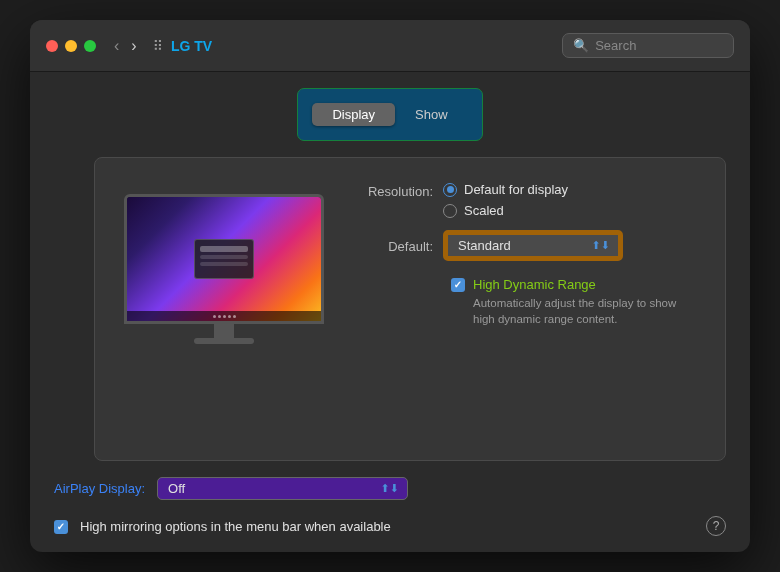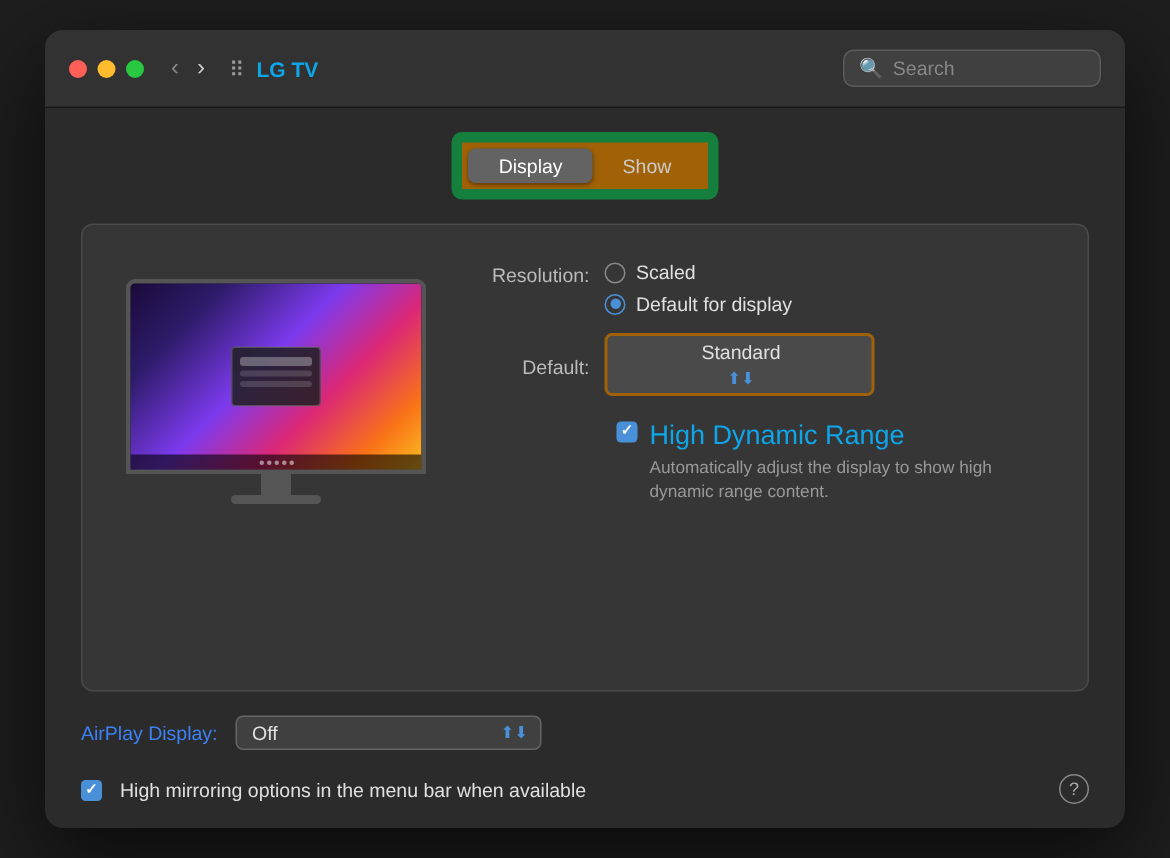--- a/index.html
+++ b/index.html
@@ -103,24 +103,24 @@
       gap: 16px;
       overflow: hidden;
     }
     .tabs-row {
       display: flex;
       justify-content: center;
       align-items: center;
     }
     .tabs-container {
       display: flex;
-      background: #a16207;
+      background: #0c4a6e;
       border-radius: 7px;
-      padding: 4px;
-      border: 7px solid #15803d;
+      padding: 14px;
+      border: 1px solid #15803d;
     }
     .tab-btn {
       padding: 4px 20px;
       border-radius: 5px;
       font-size: 13px;
       font-weight: 500;
       cursor: pointer;
       border: none;
       outline: none;
       color: #ccc;
@@ -133,20 +133,21 @@
     }
     .main-panel {
       flex: 1;
       background: #363636;
       border-radius: 8px;
       border: 1px solid #4a4a4a;
       display: flex;
       align-items: flex-start;
       padding: 20px 24px;
       gap: 24px;
+      margin-left: 40px;
     }
     .monitor-preview {
       flex-shrink: 0;
       width: 210px;
       display: flex;
       flex-direction: column;
       align-items: center;
       justify-content: center;
       padding-top: 16px;
     }
@@ -281,27 +282,26 @@
       background: #4a90d9;
     }
     .radio-label {
       color: #e0e0e0;
       font-size: 13px;
     }
     .dropdown-select {
       display: flex;
       align-items: center;
       background: #4a4a4a;
-      border: 2px solid #a16207;
+      border: 5px solid #a16207;
       border-radius: 5px;
       padding: 3px 8px 3px 10px;
       min-width: 180px;
       gap: 4px;
       cursor: pointer;
-      flex-direction: column;
     }
     .dropdown-label {
       color: #e0e0e0;
       font-size: 13px;
       flex: 1;
     }
     .dropdown-arrow {
       color: #4a90d9;
       font-size: 11px;
     }
@@ -327,22 +327,22 @@
       font-size: 10px;
       font-weight: bold;
       line-height: 1;
     }
     .checkbox-content {
       display: flex;
       flex-direction: column;
       gap: 3px;
     }
     .checkbox-main-label {
-      color: #0ea5e9;
-      font-size: 18px;
+      color: #84cc16;
+      font-size: 13px;
       font-weight: 500;
     }
     .checkbox-desc {
       color: #999;
       font-size: 11.5px;
       line-height: 1.4;
       max-width: 240px;
     }
     .bottom-bar {
       display: flex;
@@ -351,25 +351,25 @@
       flex-shrink: 0;
     }
     .bottom-label {
       color: #3b82f6;
       font-size: 13px;
       flex-shrink: 0;
     }
     .bottom-dropdown {
       display: flex;
       align-items: center;
-      background: #404040;
+      background: #4c1d95;
       border: 1px solid #666;
       border-radius: 5px;
       padding: 3px 8px 3px 10px;
-      width: 204px;
+      width: 251px;
       cursor: pointer;
       gap: 4px;
     }
     .bottom-dropdown-label {
       color: #e0e0e0;
       font-size: 13px;
       flex: 1;
     }
     .show-mirroring-row {
       display: flex;
@@ -456,27 +456,27 @@
         <div class="monitor-stand"></div>
         <div class="monitor-base"></div>
       </div>
 
       <div class="settings-panel">
 
         <div class="setting-row">
           <span class="setting-label">Resolution:</span>
           <div class="setting-controls">
             <div class="radio-row">
-              <div class="radio-btn"></div>
-              <span class="radio-label">Scaled</span>
-            </div>
-            <div class="radio-row">
               <div class="radio-btn selected">
               </div>
               <span class="radio-label">Default for display</span>
+            </div>
+            <div class="radio-row">
+              <div class="radio-btn"></div>
+              <span class="radio-label">Scaled</span>
             </div>
           </div>
         </div>
 
         <div class="setting-row rotation-row">
           <span class="setting-label">Default:</span>
           <div class="dropdown-select">
             <span class="dropdown-label">Standard</span>
             <span class="dropdown-arrow">⬆⬇</span>
           </div>

